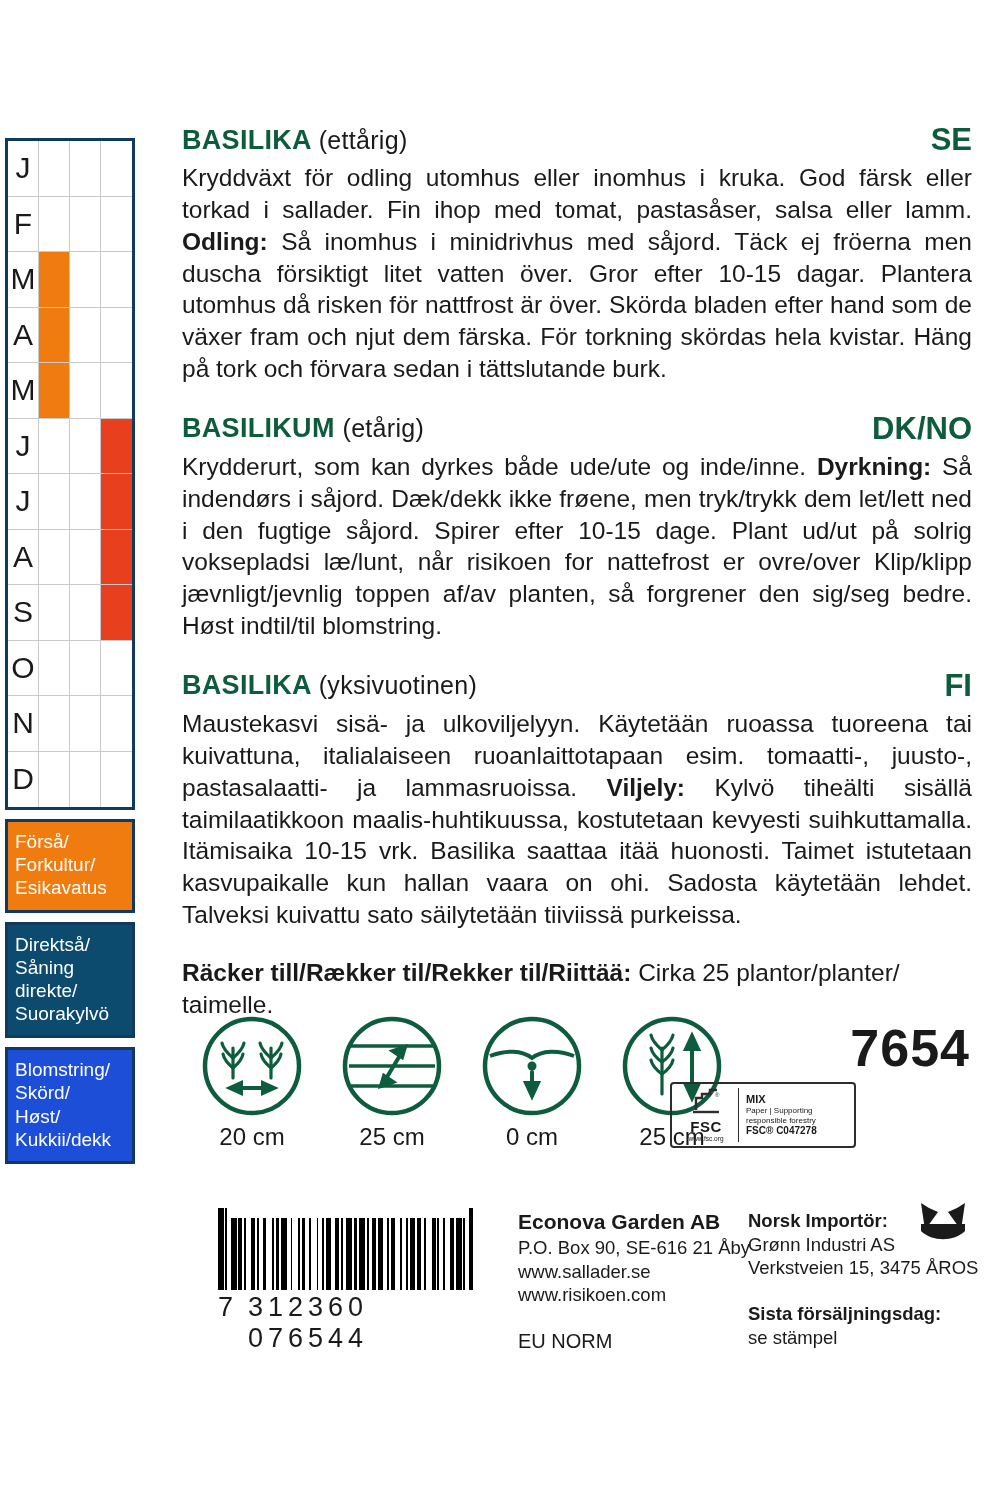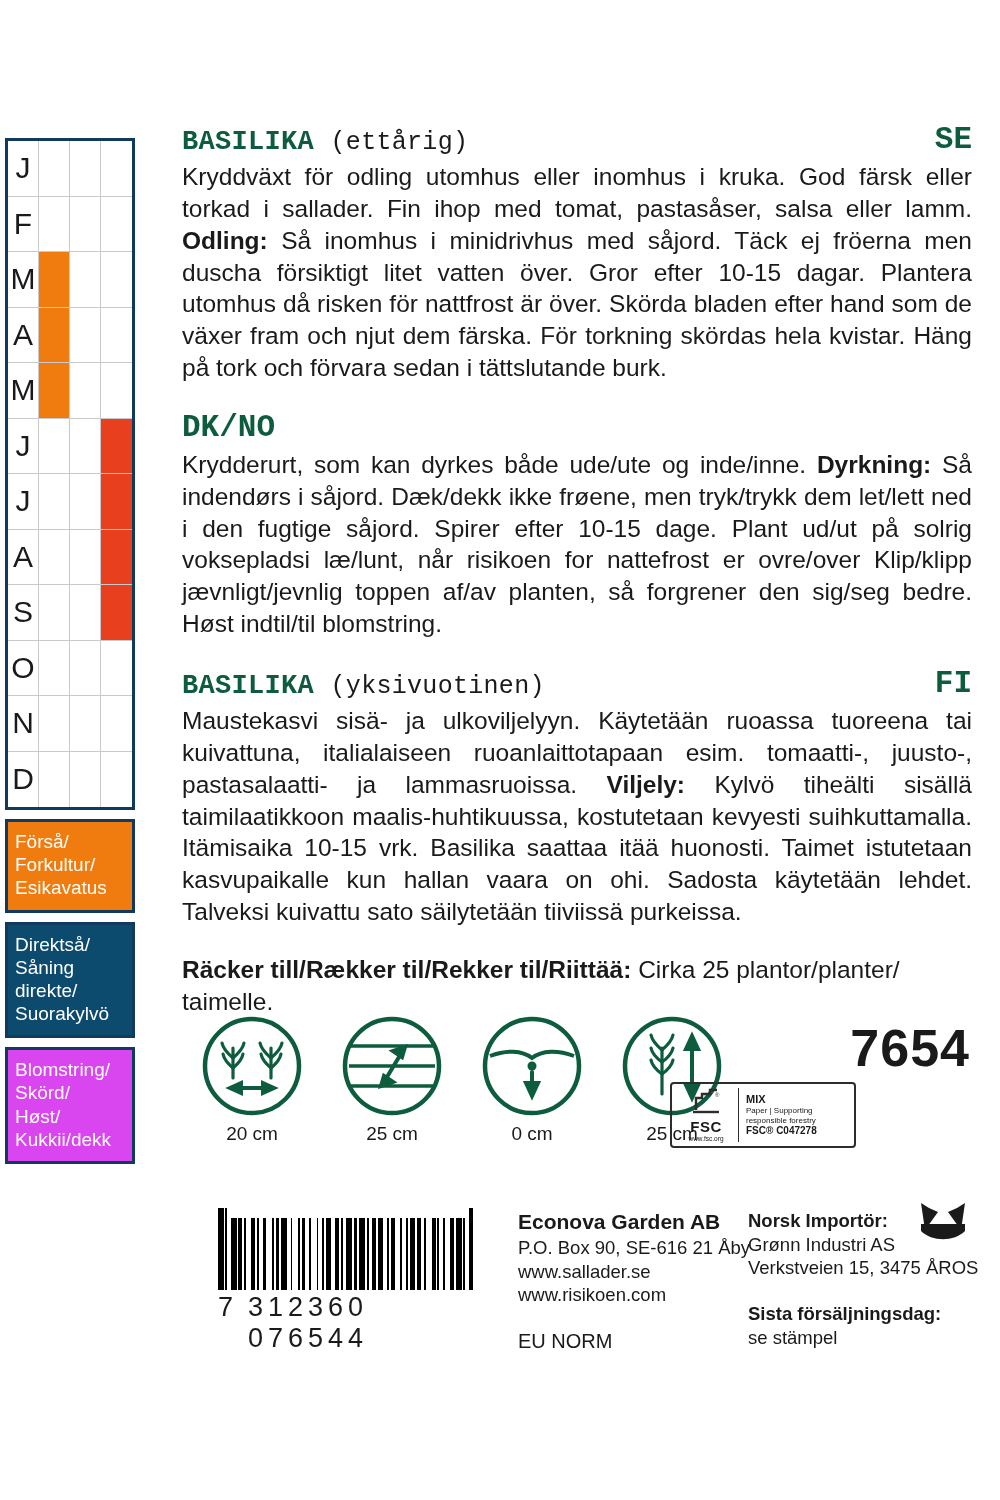--- a/index.html
+++ b/index.html
@@ -61,24 +61,23 @@
   
   #content {
     position: absolute;
     left: 182px;
     top: 122px;
     width: 790px;
   }
   .lang-block { margin-bottom: 26px; }
   .lang-head {
     display: flex;
-    align-items: flex-end;
+    align-items: center;
     justify-content: space-between;
     margin-bottom: 4px;
-    font-family: Liberation Mono, monospace;
   }
   .lang-title {
     font-size: 27px;
     color: #0d5c3d;
     font-weight: bold;
     letter-spacing: 0.3px;
   }
   .lang-title .annual {
     font-weight: normal;
     color: #1a1a1a;
@@ -110,21 +109,21 @@
     position: absolute;
     left: 182px;
     top: 1016px;
     width: 560px;
     display: flex;
     gap: 0px;
   }
   .icon-item { width: 140px; text-align: center; }
   .icon-item svg { display: block; margin: 0 auto; }
   .icon-label {
-    font-size: 19px;
+    font-size: 24px;
     margin-top: 7px;
     color: #1a1a1a;
   }
 
   
   #artnum {
     position: absolute;
     right: 30px;
     top: 1018px;
     font-size: 52px;
@@ -317,40 +316,41 @@
         <div>Förså/</div>
         <div>Forkultur/</div>
         <div>Esikavatus</div>
       </div>
       <div class="legend-box" style="background: #0c4a6e;">
         <div>Direktså/</div>
         <div>Såning</div>
         <div>direkte/</div>
         <div>Suorakylvö</div>
       </div>
-      <div class="legend-box" style="background: #d946ef;">
+      <div class="legend-box" style="background: #1d4ed8;">
         <div>Blomstring/</div>
         <div>Skörd/</div>
         <div>Høst/</div>
         <div>Kukkii/dekk</div>
       </div>
     </div>
 </div>
 
 <div id="content">
   <div id="lang-holder">
       <div class="lang-block">
         <div class="lang-head">
           <div class="lang-title"><span>BASILIKA </span><span class="annual">(ettårig)</span></div>
           <div class="lang-code">SE</div>
         </div>
         <div class="lang-body"><span>Kryddväxt för odling utomhus eller inomhus i kruka. God färsk eller torkad i sallader. Fin ihop med tomat, pastasåser, salsa eller lamm. </span><b>Odling:</b><span> Så inomhus i minidrivhus med såjord. Täck ej fröerna men duscha försiktigt litet vatten över. Gror efter 10-15 dagar. Plantera utomhus då risken för nattfrost är över. Skörda bladen efter hand som de växer fram och njut dem färska. För torkning skördas hela kvistar. Häng på tork och förvara sedan i tättslutande burk.</span></div>
       </div>
       <div class="lang-block">
         <div class="lang-head">
+          <div class="lang-title"><span>BASILIKUM </span><span class="annual">(etårig)</span></div>
           <div class="lang-code">DK/NO</div>
         </div>
         <div class="lang-body"><span>Krydderurt, som kan dyrkes både ude/ute og inde/inne. </span><b>Dyrkning:</b><span> Så indendørs i såjord. Dæk/dekk ikke frøene, men tryk/trykk dem let/lett ned i den fugtige såjord. Spirer efter 10-15 dage. Plant ud/ut på solrig voksepladsi læ/lunt, når risikoen for nattefrost er ovre/over Klip/klipp jævnligt/jevnlig toppen af/av planten, så forgrener den sig/seg bedre. Høst indtil/til blomstring.</span></div>
       </div>
       <div class="lang-block">
         <div class="lang-head">
           <div class="lang-title"><span>BASILIKA </span><span class="annual">(yksivuotinen)</span></div>
           <div class="lang-code">FI</div>
         </div>
         <div class="lang-body"><span>Maustekasvi sisä- ja ulkoviljelyyn. Käytetään ruoassa tuoreena tai kuivattuna, italialaiseen ruoanlaittotapaan esim. tomaatti-, juusto-, pastasalaatti- ja lammasruoissa. </span><b>Viljely:</b><span> Kylvö tiheälti sisällä taimilaatikkoon maalis-huhtikuussa, kostutetaan kevyesti suihkuttamalla. Itämisaika 10-15 vrk. Basilika saattaa itää huonosti. Taimet istutetaan kasvupaikalle kun hallan vaara on ohi. Sadosta käytetään lehdet. Talveksi kuivattu sato säilytetään tiiviissä purkeissa.</span></div>

